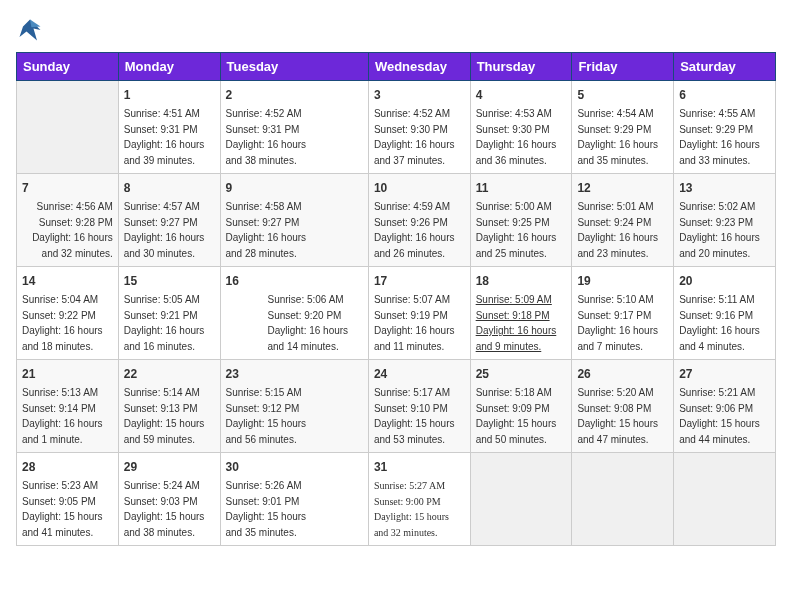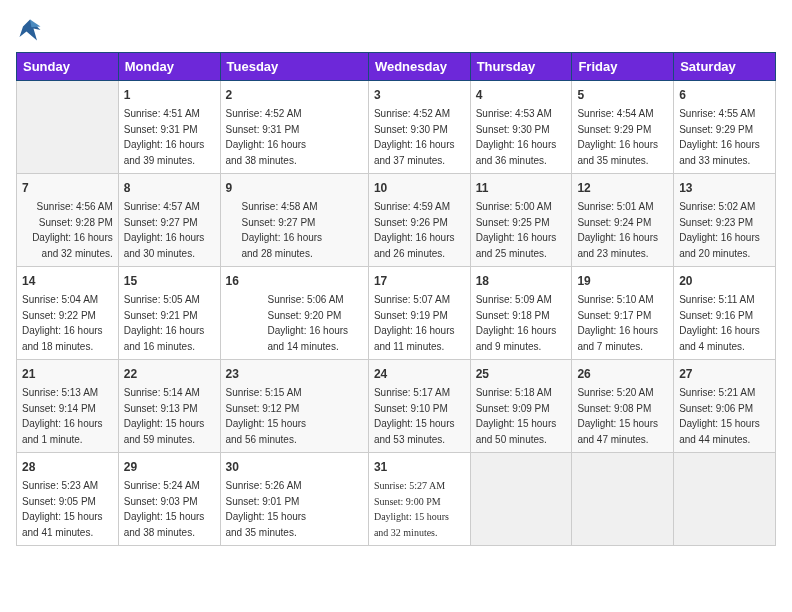--- a/index.html
+++ b/index.html
@@ -175,21 +175,21 @@
         </td>
         <td>
           <span class="date-num">8</span>
           <div class="day-info" style="white-space: pre-line;">Sunrise: 4:57 AM
 Sunset: 9:27 PM
 Daylight: 16 hours
 and 30 minutes.</div>
         </td>
         <td>
           <span class="date-num">9</span>
-          <div class="day-info" style="white-space: pre-line; margin-left: 16px;">Sunrise: 4:58 AM
+          <div class="day-info" style="white-space: pre-line;">Sunrise: 4:58 AM
 Sunset: 9:27 PM
 Daylight: 16 hours
 and 28 minutes.</div>
         </td>
         <td>
           <span class="date-num">10</span>
           <div class="day-info" style="white-space: pre-line;">Sunrise: 4:59 AM
 Sunset: 9:26 PM
 Daylight: 16 hours
 and 26 minutes.</div>
@@ -240,21 +240,21 @@
         </td>
         <td>
           <span class="date-num">17</span>
           <div class="day-info" style="white-space: pre-line;">Sunrise: 5:07 AM
 Sunset: 9:19 PM
 Daylight: 16 hours
 and 11 minutes.</div>
         </td>
         <td>
           <span class="date-num">18</span>
-          <div class="day-info" style="white-space: pre-line;">Sunrise: 5:09 AM
+          <div class="day-info" style="white-space: pre-line; text-decoration: underline;">Sunrise: 5:09 AM
 Sunset: 9:18 PM
 Daylight: 16 hours
 and 9 minutes.</div>
         </td>
         <td>
           <span class="date-num">19</span>
           <div class="day-info" style="white-space: pre-line;">Sunrise: 5:10 AM
 Sunset: 9:17 PM
 Daylight: 16 hours
 and 7 minutes.</div>

